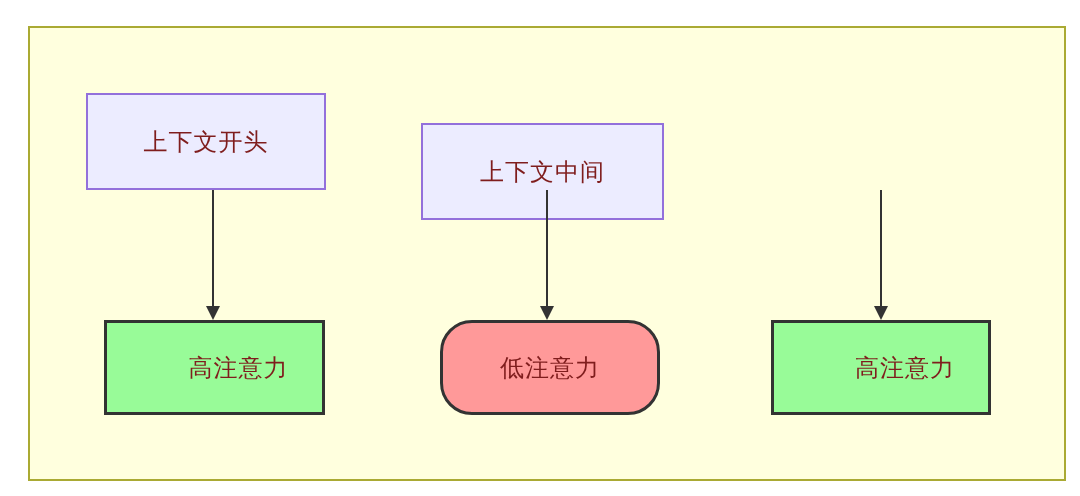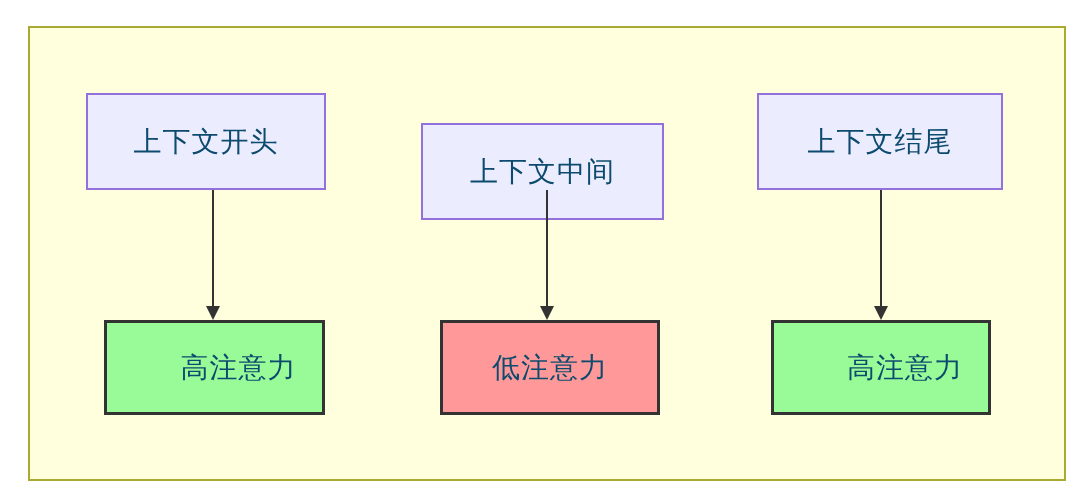--- a/index.html
+++ b/index.html
@@ -32,39 +32,39 @@
     text-align: center;
     font-size: 28px;
     color: #333333;
     letter-spacing: 1px;
   }
   .node {
     position: absolute;
     display: flex;
     align-items: center;
     justify-content: center;
-    font-size: 28px;
-    color: #0c4a6e;
+    font-size: 24px;
+    color: #7f1d1d;
     box-sizing: border-box;
     letter-spacing: 1px;
     text-align: center;
   }
   .node-top {
     background: #ECECFF;
     border: 2px solid #9370DB;
     top: 93px;
     height: 97px;
   }
   .node-bottom {
     border: 3px solid #333333;
     top: 320px;
     height: 95px;
   }
   .node-green { background: #98FB98; padding-left: 48px; }
-  .node-red   { background: #FF9999; }
+  .node-red   { background: #FF9999; border-radius: 32px; }
   #n-top-0 { left: 86px;  width: 240px; }
   #n-top-1 { left: 421px; width: 243px; margin-top: 30px; }
   #n-top-2 { left: 757px; width: 246px; }
   #n-bot-0 { left: 104px; width: 221px; }
   #n-bot-1 { left: 440px; width: 220px; }
   #n-bot-2 { left: 771px; width: 220px; }
   .edges-layer {
     position: absolute;
     left: 0;
     top: 0;
@@ -79,23 +79,20 @@
 <div class="canvas">
 
   <div class="cluster"></div>
 
 
   <div class="node node-top" id="n-top-0">
     <span>上下文开头</span>
   </div>
   <div class="node node-top" id="n-top-1">
     <span>上下文中间</span>
-  </div>
-  <div class="node node-top" id="n-top-2">
-    <span>上下文结尾</span>
   </div>
 
   <svg class="edges-layer" viewBox="0 0 1080 496" xmlns="http://www.w3.org/2000/svg">
     <g>
       <line x1="213" y1="190" x2="213" y2="307" stroke="#333333" stroke-width="2"></line>
       <polygon points="206,306 220,306 213,320" fill="#333333"></polygon>
     </g>
     <g>
       <line x1="547" y1="190" x2="547" y2="307" stroke="#333333" stroke-width="2"></line>
       <polygon points="540,306 554,306 547,320" fill="#333333"></polygon>

